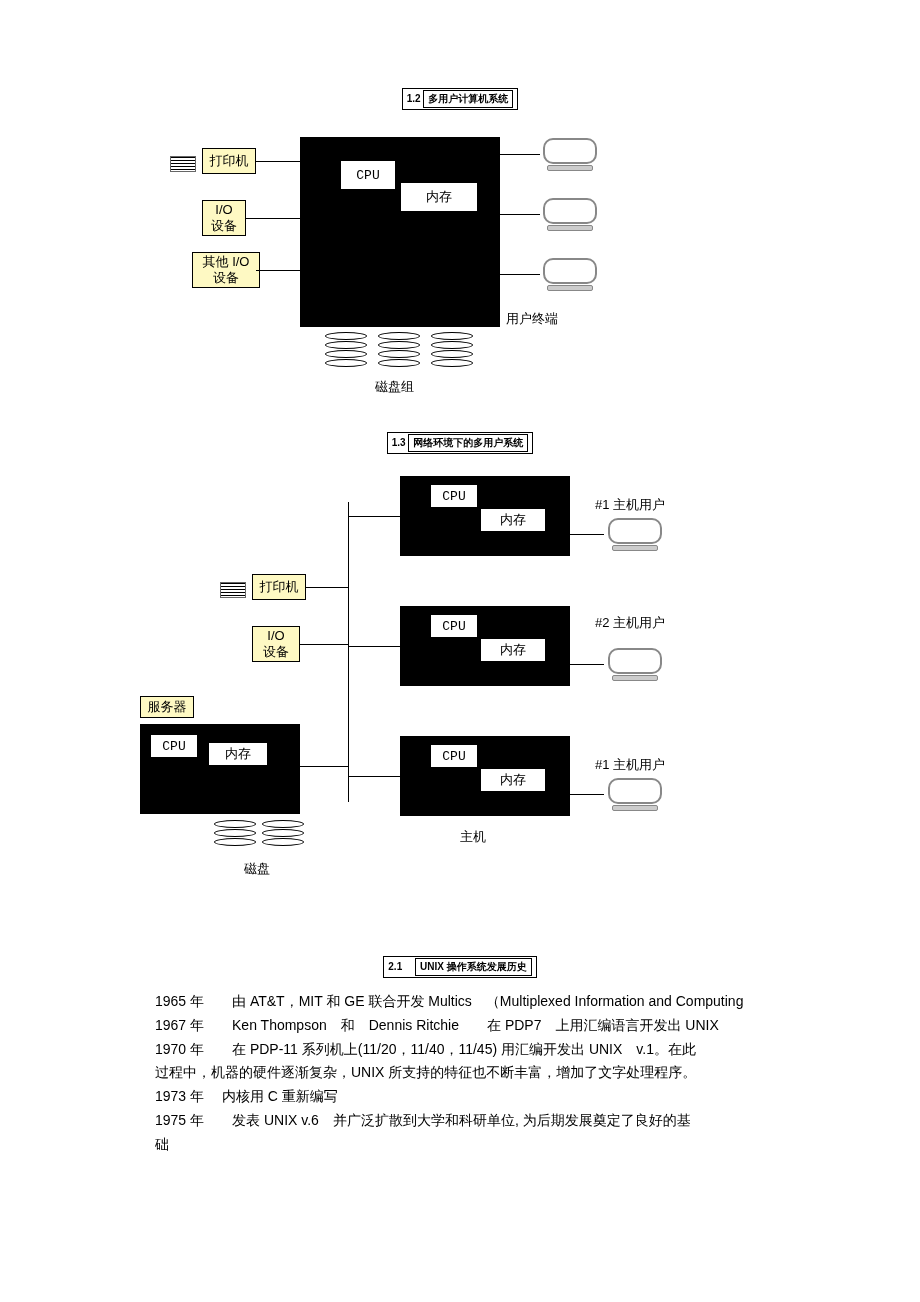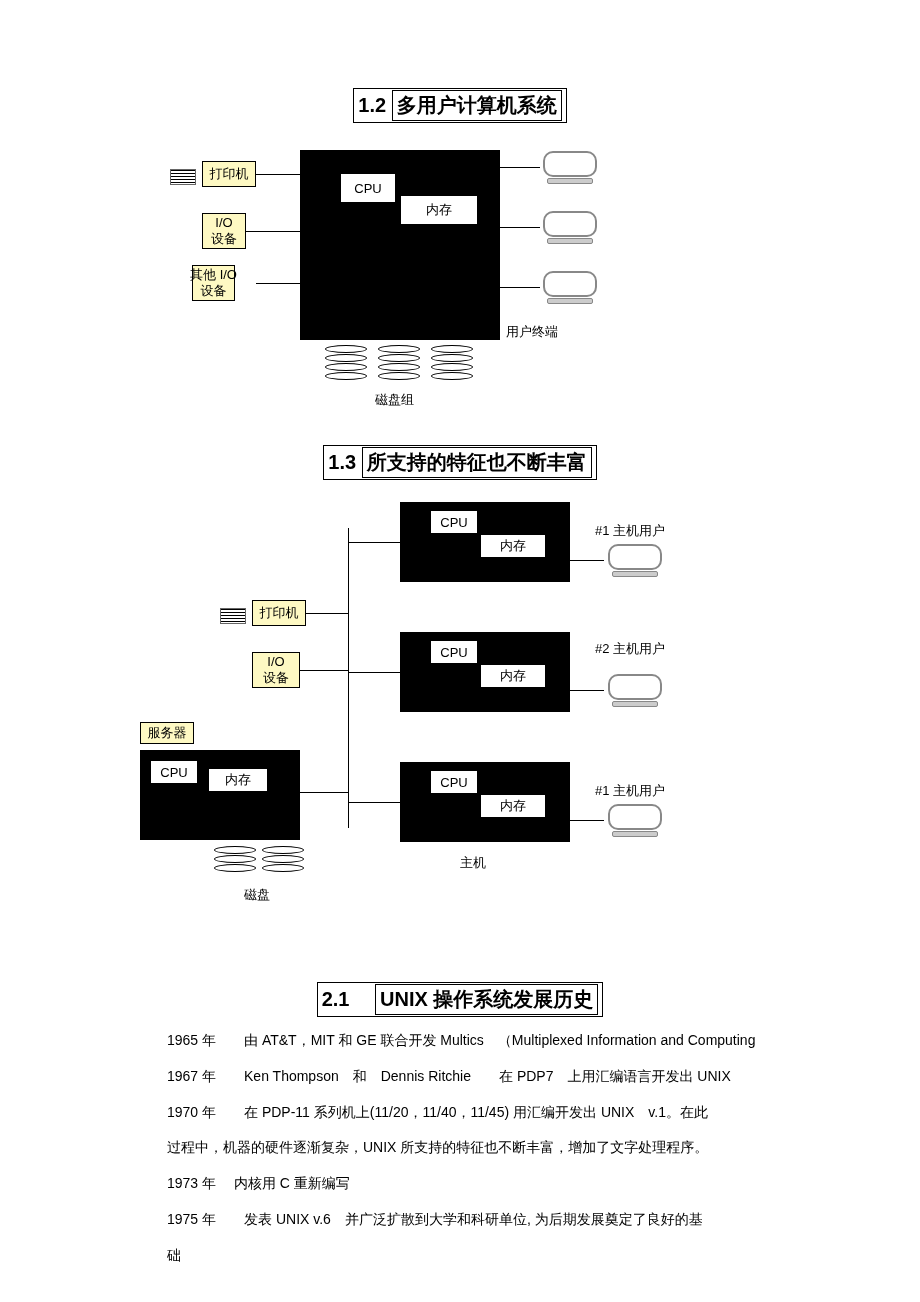--- a/index.html
+++ b/index.html
@@ -9,21 +9,21 @@
       margin: 0;
       padding: 80px 40px 40px 40px;
       background: #fff;
       color: #000;
       width: 920px;
     }
     .section-title {
       text-align: center;
       font-weight: bold;
       margin: 8px 0 12px 0;
-      font-size: 20px;
+      font-size: 10px;
     }
     .section-title span {
       border: 1px solid #000;
       padding: 1px 4px;
       display: inline-block;
     }
     .diagram {
       margin: 0 auto 30px auto;
       position: relative;
     }
@@ -57,20 +57,21 @@
     }
     .whitebox {
       position: absolute;
       background: #fff;
       border: 1px solid #000;
       text-align: left;
       font-size: 13px;
       display: flex;
       align-items: center;
       justify-content: center;
+      font-family: Liberation Mono, monospace;
     }
     .terminal {
       position: absolute;
       width: 60px;
       height: 40px;
     }
     .terminal .screen {
       width: 54px;
       height: 26px;
       border: 2px solid #888;
@@ -126,21 +127,21 @@
       border-radius: 50% / 50%;
       margin-bottom: 1px;
       background: #fff;
     }
     .text-block {
       margin: 6px 0 0 115px;
       max-width: 700px;
       line-height: 1.7;
       font-size: 14px;
     }
-    .text-block p { margin: 12px; }
+    .text-block p { margin: 0; }
     .indent-out {
       margin-left: -75px;
     }
   </style>
 </head>
 <body>
 
 <div class="section-title">
   <span>
     <b>1.2</b>
@@ -155,21 +156,21 @@
   <div class="whitebox" style="left:230px;top:60px;width:78px;height:30px;">内存</div>
 
   <div class="printer" style="left:0px;top:34px;"></div>
   <div class="box" style="left:32px;top:26px;width:54px;height:26px;">打印机</div>
   <div class="line-h" style="left:86px;top:39px;width:44px;"></div>
 
   <div class="box" style="left:32px;top:78px;width:44px;height:36px;white-space:pre;">I/O
 设备</div>
   <div class="line-h" style="left:76px;top:96px;width:54px;"></div>
 
-  <div class="box" style="left:22px;top:130px;width:43px;height:36px;white-space:pre;">其他 I/O
+  <div class="box" style="left:22px;top:130px;width:68px;height:36px;white-space:pre;">其他 I/O
 设备</div>
   <div class="line-h" style="left:86px;top:148px;width:44px;"></div>
 
   <div class="terminal" style="left:370px;top:16px;">
       <div class="screen"></div>
       <div class="base"></div>
     </div>
   <div class="terminal" style="left:370px;top:76px;">
       <div class="screen"></div>
       <div class="base"></div>
@@ -200,21 +201,21 @@
       <div class="disk-platter"></div>
       <div class="disk-platter"></div>
       <div class="disk-platter"></div>
   </div>
   <div class="label" style="left:205px;top:256px;">磁盘组</div>
 </div>
 
 <div class="section-title">
   <span>
     <b>1.3</b>
-    <span>所支持的特征也不断丰富</span>
+    <span>网络环境下的多用户系统</span>
   </span>
 </div>
 
 <div class="diagram d13">
 
   <div class="line-v" style="left:208px;top:36px;height:300px;"></div>
 
   <div class="blackbox" style="left:260px;top:10px;width:170px;height:80px;"></div>
   <div class="whitebox" style="left:290px;top:18px;width:48px;height:24px;">CPU</div>
   <div class="whitebox" style="left:340px;top:42px;width:66px;height:24px;">内存</div>

